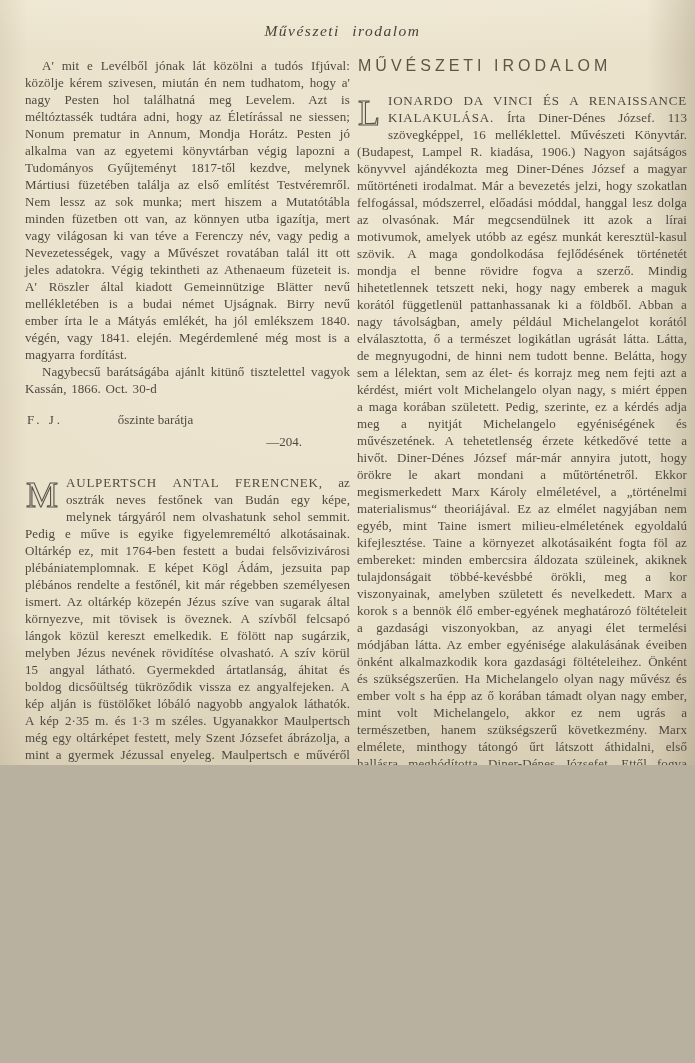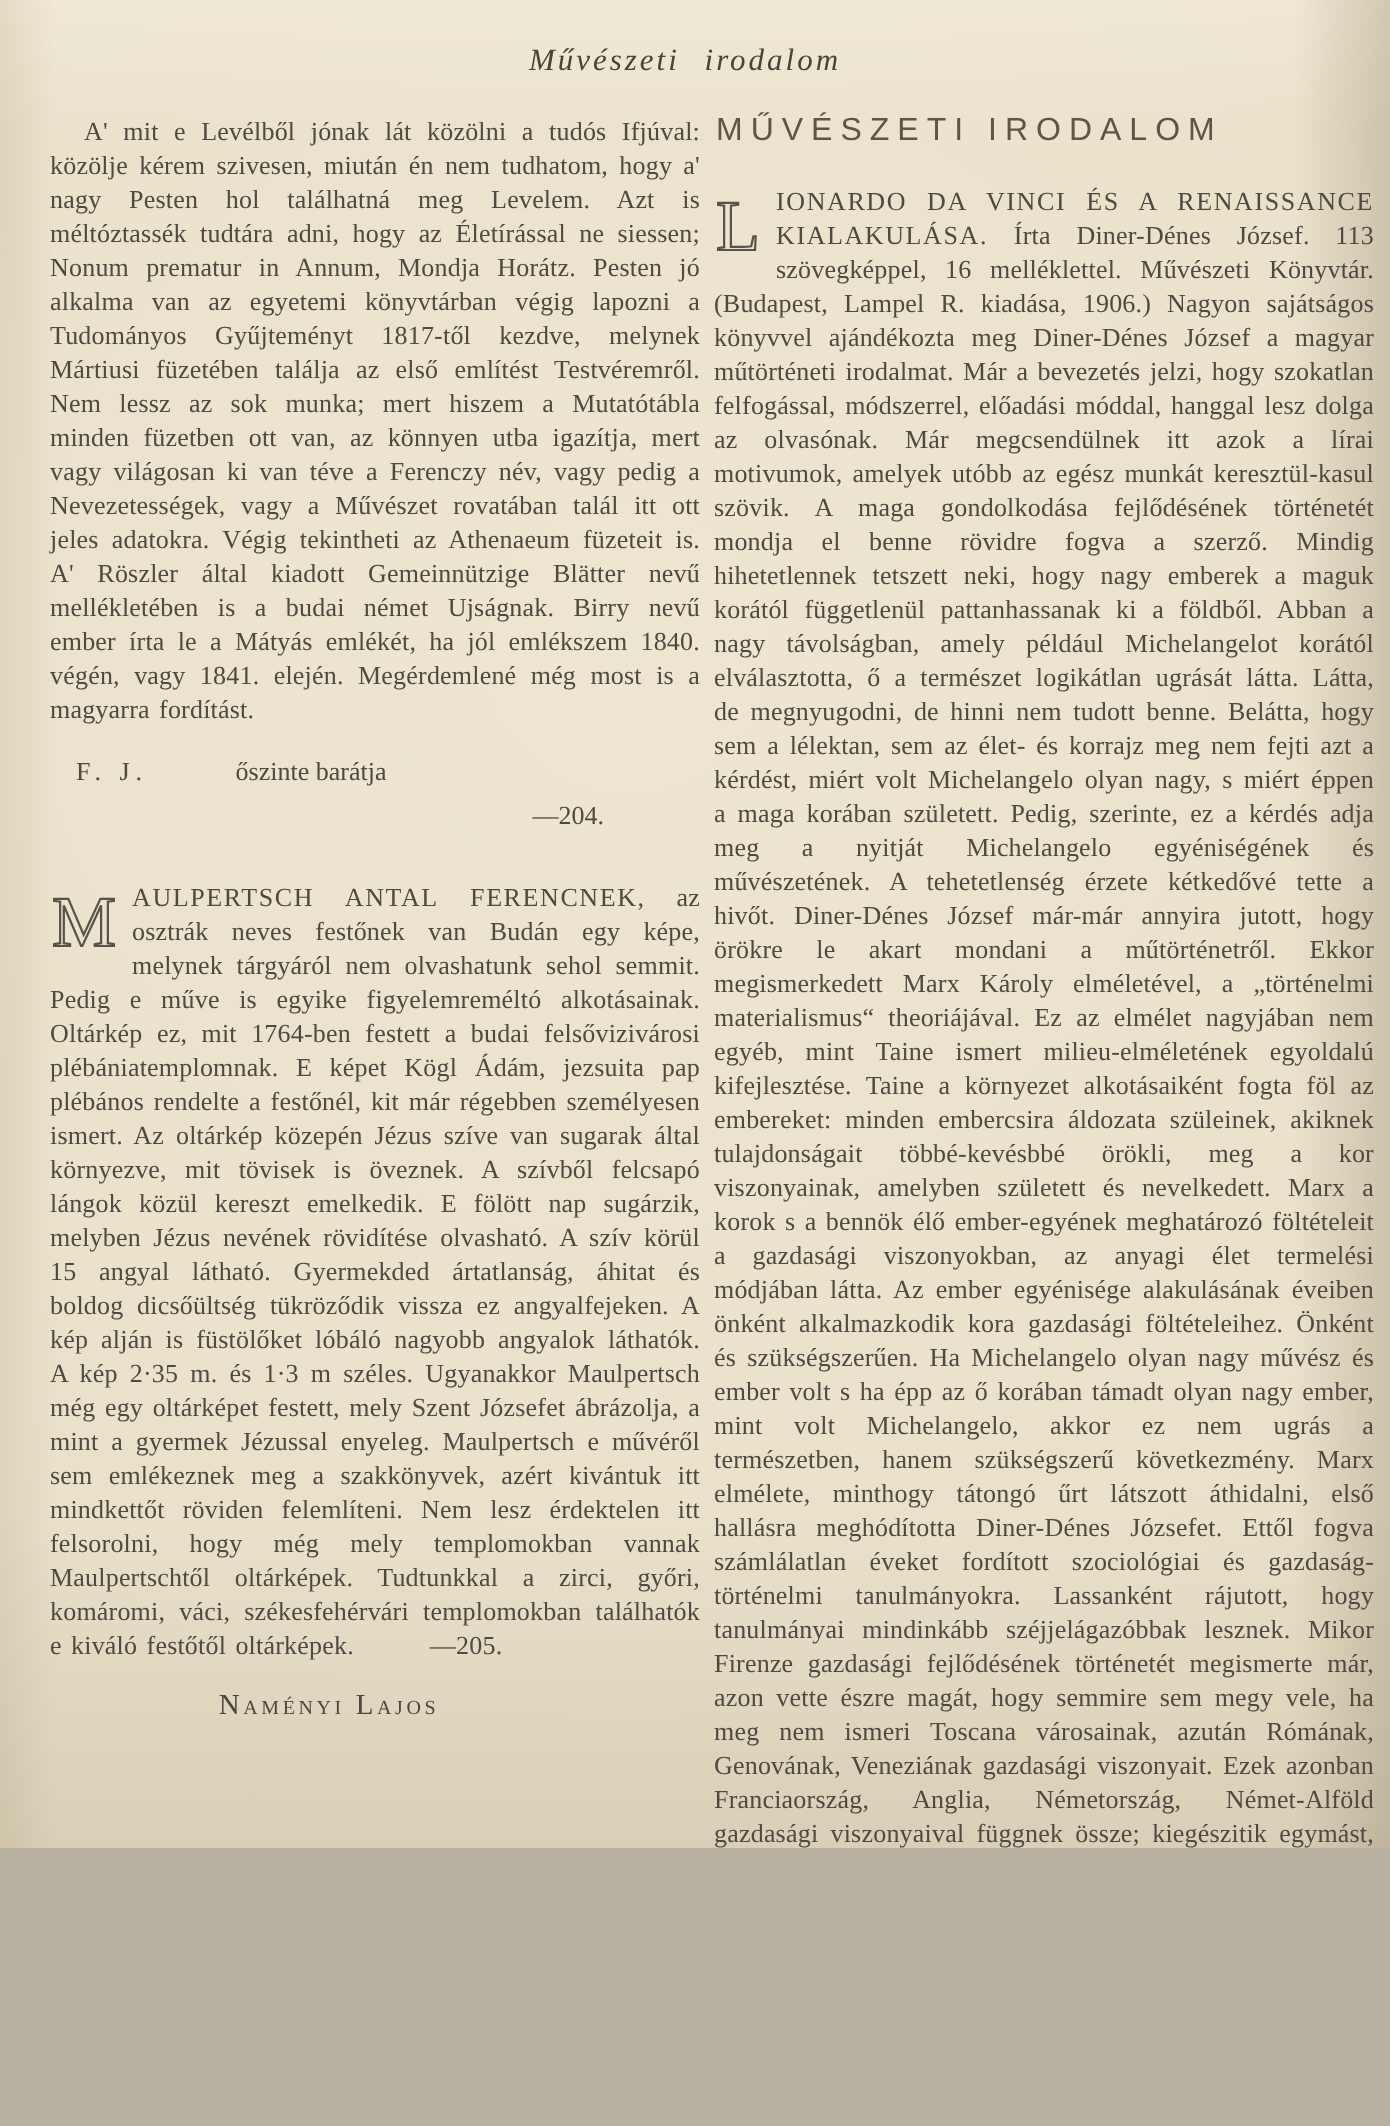--- a/index.html
+++ b/index.html
@@ -1,19 +1,19 @@
 <!DOCTYPE html>
 <html><head>
 <meta charset="utf-8">
 <style>
   html, body { margin: 0; padding: 0; background: #b9b1a0; }
   .page {
     position: relative;
     width: 695px;
-    height: 924px;
+    height: 765px;
     margin: 0 auto;
     overflow: hidden;
     background-color: #e9e0c9;
     background-image:
       linear-gradient(90deg, rgba(120,100,60,0.10) 0%, rgba(0,0,0,0) 4%, rgba(0,0,0,0) 93%, rgba(90,75,45,0.20) 100%),
       linear-gradient(180deg, rgba(255,250,235,0.28) 0%, rgba(0,0,0,0) 7%, rgba(0,0,0,0) 82%, rgba(100,85,50,0.12) 100%),
       radial-gradient(ellipse 120% 90% at 45% 35%, rgba(255,252,240,0.20), rgba(0,0,0,0) 70%);
     font-family: "Liberation Serif", "DejaVu Serif", serif;
     color: #4e4941;
   }
@@ -51,21 +51,21 @@
     color: #5d5646;
   }
   .dropcap-wrap {
     float: left;
     margin: 2px 7px 0 0;
   }
   .lead-caps { letter-spacing: 0.8px; font-family: Liberation Serif, serif; }
   .article { margin-top: 21px; }
   .sig-block { margin-top: 12px; font-size: 13px; line-height: 22px; }
   .sig-row1 { position: relative; }
-  .sig-initials { position: absolute; left: 13px; top: 0; letter-spacing: 3px; }
+  .sig-initials { position: absolute; left: 2px; top: 0; letter-spacing: 3px; }
   .sig-closing { display: block; text-align: center; padding-right: 64px; margin-top: 12px; }
   .sig-name   { display: block; text-align: right; padding-right: 48px; }
   .sig-number { display: block; text-align: right; padding-right: 48px; }
   .item-number { margin-left: 38px; }
   .author-line {
     margin-top: 14px;
     text-align: center;
     padding-right: 46px;
     font-variant: small-caps;
     letter-spacing: 1.8px;
@@ -82,20 +82,21 @@
 </style>
 </head>
 <body>
 
 <div class="page">
 
   <div class="running-header">Művészeti irodalom</div>
 
   <div class="col col-left">
     <p class="body-text indent">A' mit e Levélből jónak lát közölni a tudós Ifjúval: közölje kérem szivesen, miután én nem tudhatom, hogy a' nagy Pesten hol találhatná meg Levelem. Azt is méltóztassék tudtára adni, hogy az Életírással ne siessen; Nonum prematur in Annum, Mondja Horátz. Pesten jó alkalma van az egyetemi könyvtárban végig lapozni a Tudományos Gyűjteményt 1817-től kezdve, melynek Mártiusi füzetében találja az első említést Testvéremről. Nem lessz az sok munka; mert hiszem a Mutatótábla minden füzetben ott van, az könnyen utba igazítja, mert vagy világosan ki van téve a Ferenczy név, vagy pedig a Nevezetességek, vagy a Művészet rovatában talál itt ott jeles adatokra. Végig tekintheti az Athenaeum füzeteit is. A' Röszler által kiadott Gemeinnützige Blätter nevű mellékletében is a budai német Ujságnak. Birry nevű ember írta le a Mátyás emlékét, ha jól emlékszem 1840. végén, vagy 1841. elején. Megérdemlené még most is a magyarra fordítást.</p>
+    <p class="body-text indent">Nagybecsű barátságába ajánlt kitünő tisztelettel vagyok Kassán, 1866. Oct. 30-d</p>
 
     <div class="sig-block">
       <div class="sig-row1">
         <span class="sig-initials">F. J.</span>
         <span class="sig-closing">őszinte barátja</span>
       </div>
       <span class="sig-number">—204.</span>
     </div>
 
     <div class="article">

